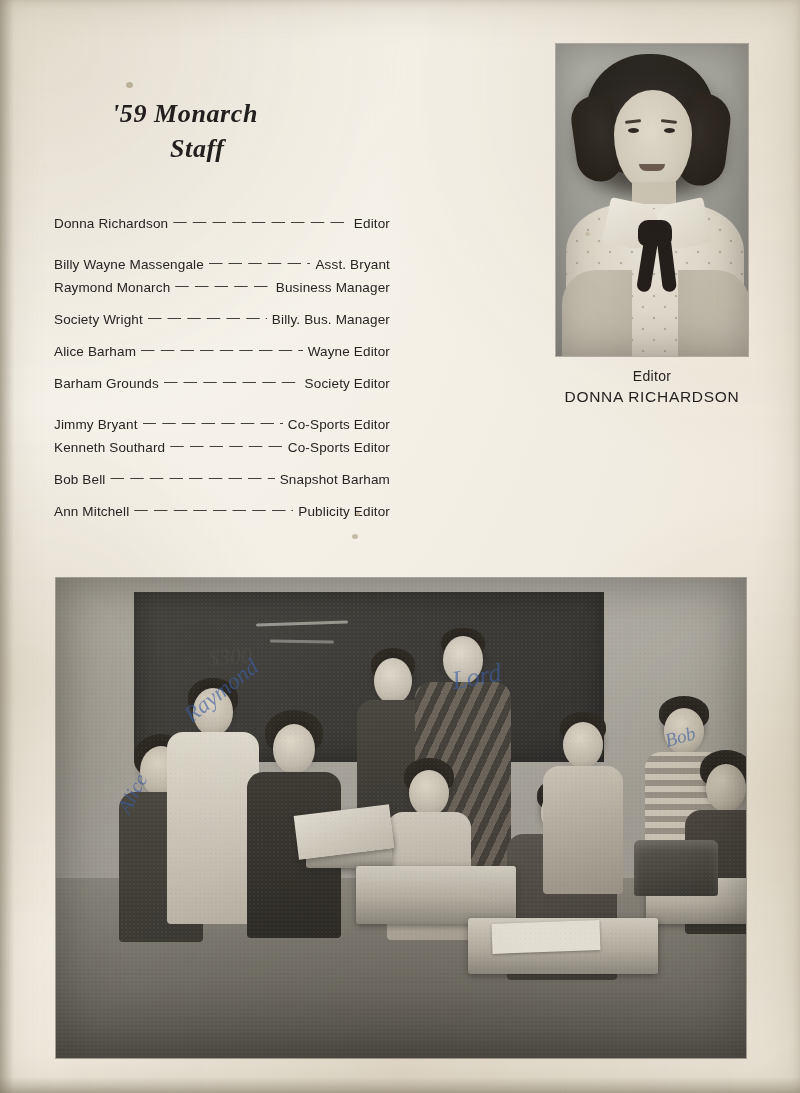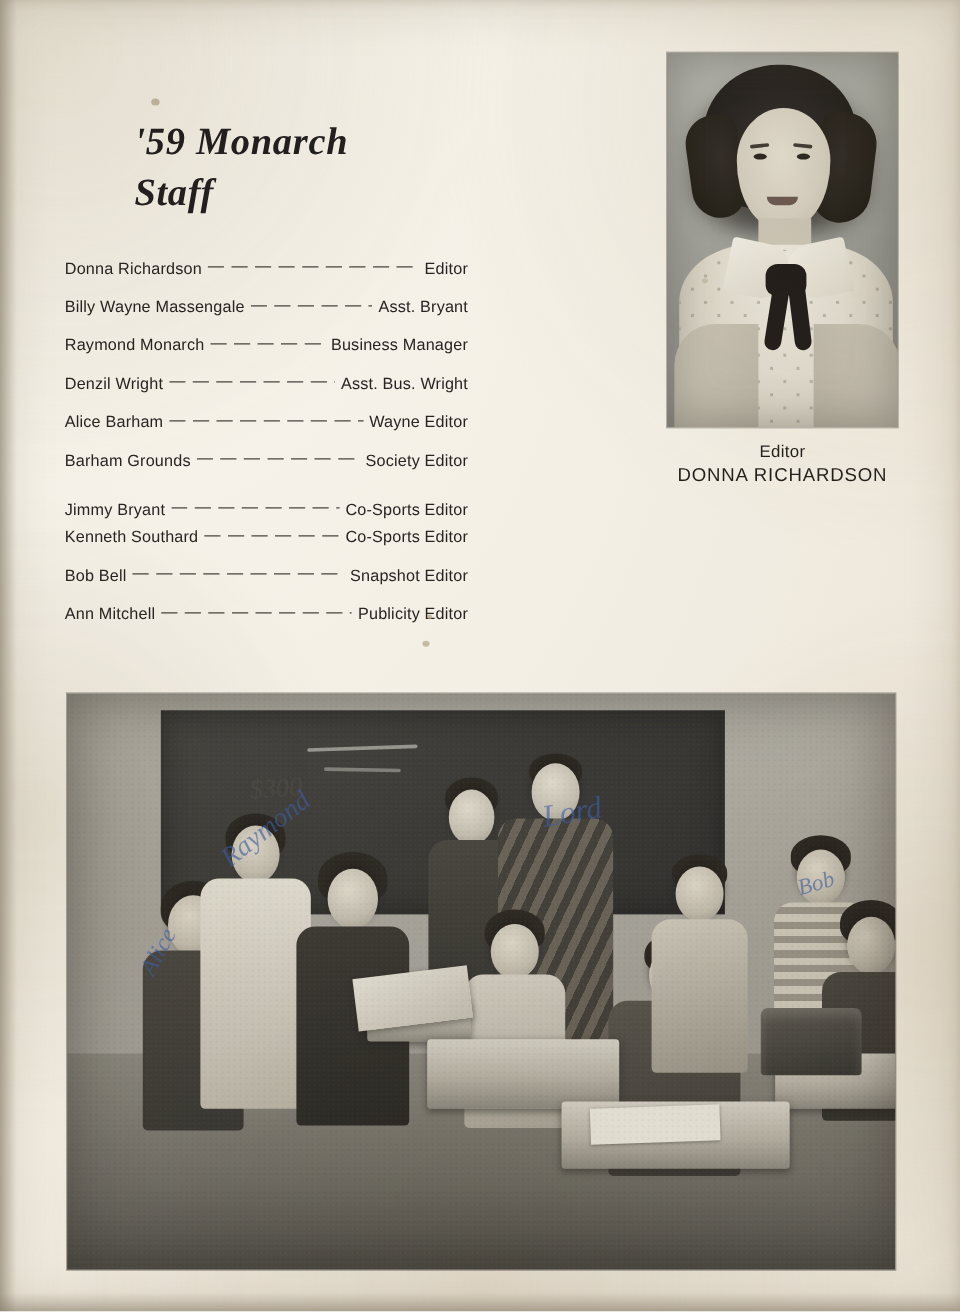--- a/index.html
+++ b/index.html
@@ -62,27 +62,28 @@
   }
 
   
   .heading {
     position: absolute;
     left: 112px;
     top: 96px;
     font-family: "Liberation Serif", serif;
     font-style: italic;
     font-weight: bold;
-    font-size: 32px;
+    font-size: 26px;
     color: #232020;
     letter-spacing: .6px;
     line-height: 1.35;
   }
   .heading .line2 {
     display: block;
+    margin-left: 58px;
     font-style: italic;
   }
 
   
   .staff-list {
     position: absolute;
     left: 40px;
     top: 216px;
     width: 350px;
   }
@@ -108,21 +109,21 @@
     font-size: 13.5px;
     letter-spacing: 1.2px;
     transform: translateY(-2px);
   }
   .staff-row .rl {
     white-space: nowrap;
     text-align: right;
   }
   
   .r0  { padding-left: 14px; }
-  .r1  { padding-left: 14px; }
+  .r1  { padding-left: 14px; align-items: center; }
   .r2  { padding-left: 14px; }
   .r3  { padding-left: 14px; }
   .r4  { padding-left: 14px; }
   .r5  { padding-left: 14px; }
   .r6  { padding-left: 14px; align-items: center; }
   .r7  { padding-left: 14px; }
   .r8  { padding-left: 14px; }
   .r9  { padding-left: 14px; }
 
   
@@ -461,23 +462,23 @@
       <span class="rl">Asst. Bryant</span>
     </div>
 
     <div class="staff-row r2">
       <span class="nm">Raymond Monarch</span>
       <span class="dashes">— — — — — —</span>
       <span class="rl">Business Manager</span>
     </div>
 
     <div class="staff-row r3">
-      <span class="nm">Denzil Wright</span>
+      <span class="nm">Society Wright</span>
       <span class="dashes">— — — — — — — —</span>
-      <span class="rl">Asst. Bus. Wright</span>
+      <span class="rl">Billy. Bus. Manager</span>
     </div>
 
     <div class="staff-row r4">
       <span class="nm">Alice Barham</span>
       <span class="dashes">— — — — — — — — — —</span>
       <span class="rl">Wayne Editor</span>
     </div>
 
     <div class="staff-row r5">
       <span class="nm">Barham Grounds</span>
@@ -493,21 +494,21 @@
 
     <div class="staff-row r7">
       <span class="nm">Kenneth Southard</span>
       <span class="dashes">— — — — — —</span>
       <span class="rl">Co-Sports Editor</span>
     </div>
 
     <div class="staff-row r8">
       <span class="nm">Bob Bell</span>
       <span class="dashes">— — — — — — — — — — —</span>
-      <span class="rl">Snapshot Editor</span>
+      <span class="rl">Snapshot Barham</span>
     </div>
 
     <div class="staff-row r9">
       <span class="nm">Ann Mitchell</span>
       <span class="dashes">— — — — — — — — —</span>
       <span class="rl">Publicity Editor</span>
     </div>
 
   </div>
 

